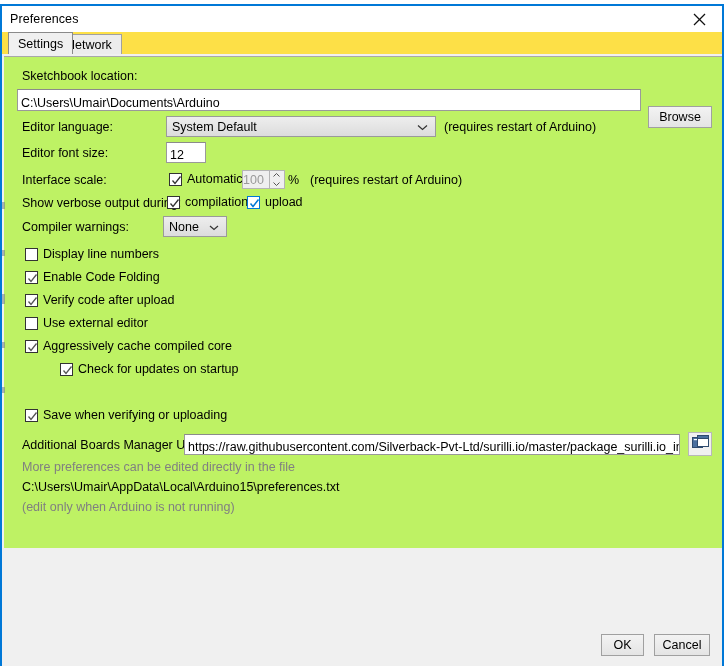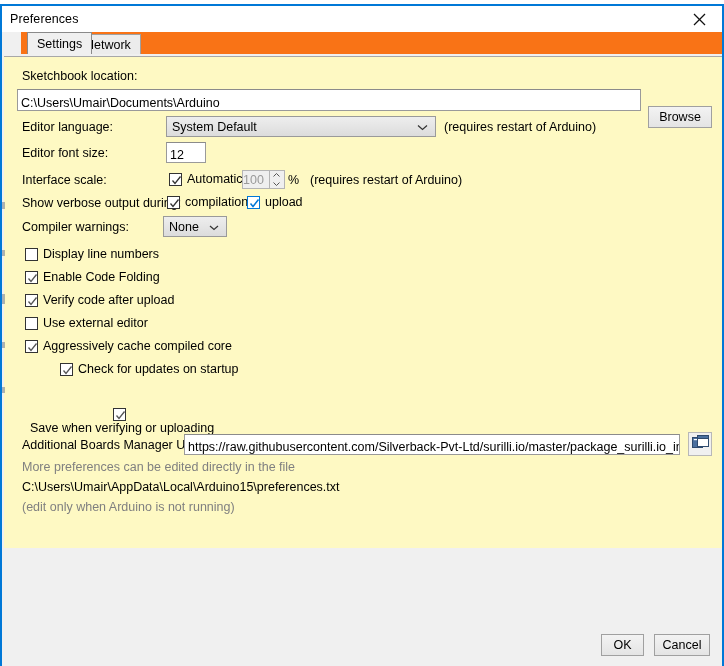--- a/index.html
+++ b/index.html
@@ -50,24 +50,23 @@
     align-items: center;
     justify-content: center;
     cursor: default;
   }
   .close-btn svg { display: block; }
 
   
   .tabstrip {
     position: relative;
     height: 22px;
-    background: #f97316;
+    background: #fde047;
     padding-left: 12px;
     box-sizing: border-box;
-    margin-left: 19px;
   }
   .tab {
     position: absolute;
     top: 2px;
     height: 20px;
     box-sizing: border-box;
     padding: 2px 9px 0 9px;
     font-size: 12.5px;
     line-height: 17px;
     background: #f0f0f0;
@@ -87,21 +86,21 @@
   .tab-settings { left: 6px; }
   .tab-network { left: 54px; background: #ececec; }
 
   
   .panel {
     position: absolute;
     left: 2px;
     top: 50px;
     width: 718px;
     height: 492px;
-    background: #fef9c3;
+    background: #bef264;
     border-top: 1px solid #a8a8a8;
     box-sizing: border-box;
   }
 
   .row { position: absolute; display: flex; align-items: center; }
   .label { white-space: nowrap; font-size: 12.5px; color: #000; }
   .note { font-size: 12.5px; color: #000; white-space: nowrap; }
 
   
   .textfield {
@@ -392,21 +391,21 @@
     <div class="cbrow" style="position:absolute; left:21px; top:305px;padding-left:35px;">
       <span class="cb">
         <svg width="11" height="11" viewBox="0 0 11 11" style="left:1px; top:1px;">
           <polyline points="1.5,5.5 4,8.5 9.5,1.5" fill="none" stroke="#555" stroke-width="1.3"></polyline>
         </svg>
       </span>
       <span class="cb-label">Check for updates on startup</span>
     </div>
 
 
-    <div class="cbrow" style="position:absolute; left:21px; top:351px;flex-direction:column;">
+    <div class="cbrow" style="position:absolute; left:21px; top:351px;">
       <span class="cb">
         <svg width="11" height="11" viewBox="0 0 11 11" style="left:1px; top:1px;">
           <polyline points="1.5,5.5 4,8.5 9.5,1.5" fill="none" stroke="#555" stroke-width="1.3"></polyline>
         </svg>
       </span>
       <span class="cb-label">Save when verifying or uploading</span>
     </div>
 
     <div class="row" style="left:18px; top:381px;">
       <span class="label">Additional Boards Manager URLs:</span>

